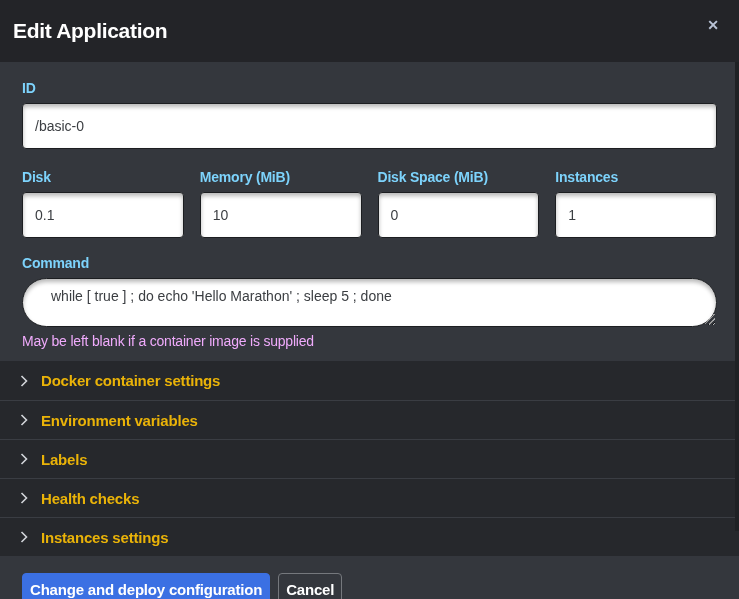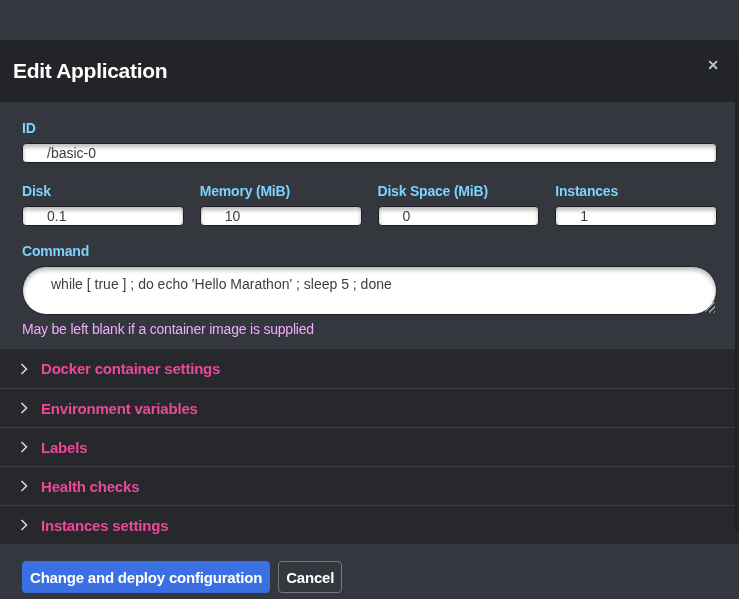--- a/index.html
+++ b/index.html
@@ -15,21 +15,20 @@
     position: relative;
     background: #34373d;
   }
   
   .modal-header {
     height: 62px; flex: 0 0 62px;
     background: #232428;
     display: flex; align-items: center;
     padding: 0 20px 0 13px;
     position: relative;
-    margin-top: 40px;
   }
   .modal-title {
     color: #ffffff;
     font-size: 21px;
     font-weight: bold;
     letter-spacing: -0.3px;
   }
   .close-btn {
     position: absolute;
     right: 16px; top: 14px;
@@ -49,29 +48,29 @@
   .field-label {
     display: block;
     color: #7dd3fc;
     font-size: 14px;
     font-weight: bold;
     letter-spacing: -0.2px;
     margin-bottom: 7px;
   }
   .text-input {
     width: 100%;
-    height: 20px;
+    height: 46px;
     background: #ffffff;
     border: 1px solid #1c1e21;
     border-radius: 4px;
     box-shadow: inset 0 3px 4px rgba(0,0,0,0.28);
     color: #3b3e42;
     font-family: "Liberation Sans", sans-serif;
     font-size: 14px;
-    padding: 0 24px;
+    padding: 0 12px;
     outline: none;
   }
   .grid-row {
     display: grid;
     grid-template-columns: repeat(4, 1fr);
     gap: 16px;
     margin-top: 20px;
   }
   .command-group { margin-top: 17px; }
   .textarea-wrap { position: relative; }
@@ -112,21 +111,21 @@
     cursor: pointer;
   }
   .section-row + .section-row { border-top: 1px solid #3a3d43; }
   .chevron {
     width: 8px; height: 12px;
     margin-right: 13px;
     flex: 0 0 auto;
     display: inline-flex;
   }
   .section-label {
-    color: #ec4899;
+    color: #eab308;
     font-size: 15px;
     font-weight: bold;
     letter-spacing: -0.2px;
   }
   
   .modal-footer {
     flex: 1 1 auto;
     background: #34373d;
     padding: 17px 22px;
     display: flex;

